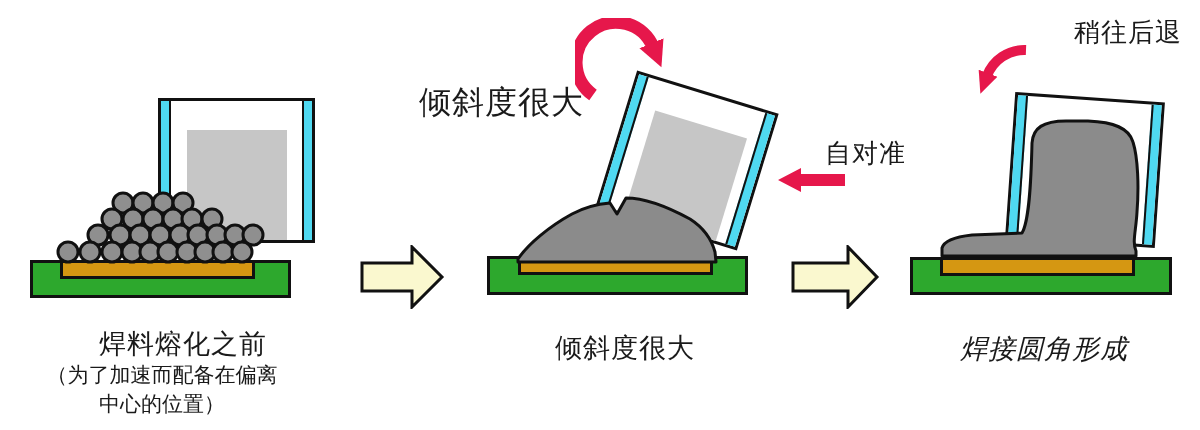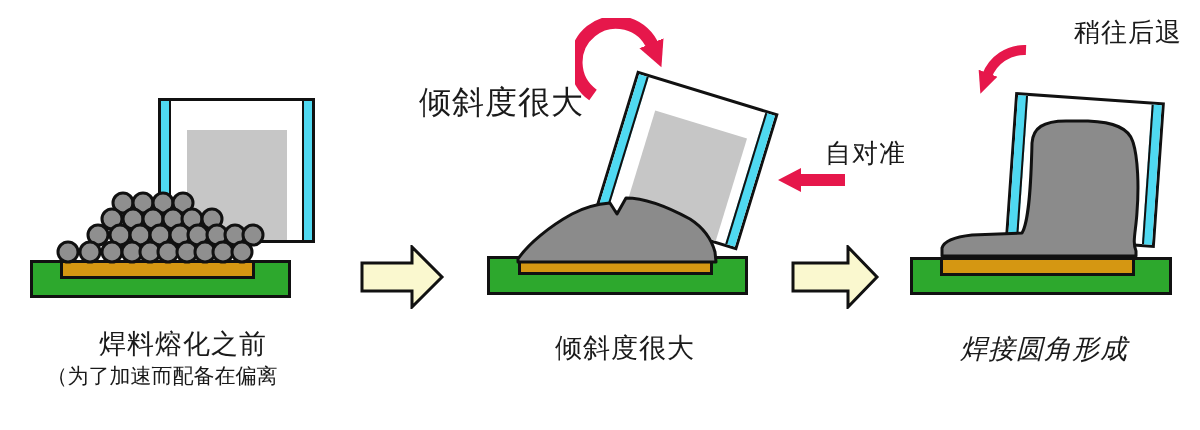--- a/index.html
+++ b/index.html
@@ -13,21 +13,21 @@
   .strip{position:absolute;top:0;bottom:0;width:10px;background:#4FD9F1;}
   .strip-l{left:0;border-right:2px solid #111;}
   .strip-r{right:0;border-left:2px solid #111;}
   .die{position:absolute;background:#C6C6C6;}
   
   .substrate{position:absolute;background:#2DA82D;border:3px solid #111;}
   .pad{position:absolute;background:#D59712;border:3px solid #111;}
   
   .title{position:absolute;font-size:27px;text-align:center;letter-spacing:1px;white-space:nowrap;}
   .note{position:absolute;font-size:26px;text-align:right;white-space:nowrap;letter-spacing:1px;}
-  .caption{position:absolute;font-size:21px;line-height:29px;text-align:center;white-space:nowrap;}
+  .caption{position:absolute;font-size:21px;line-height:29px;text-align:center;white-space:nowrap;font-family:Liberation Serif, serif;}
   svg{position:absolute;display:block;}
 </style>
 </head>
 <body>
 
 <div class="canvas">
 
   <section>
     <div class="component" style="left:158px;top:98px;width:157px;height:145px;">
       <div class="strip strip-l"></div>
@@ -72,20 +72,21 @@
           <circle cx="137" cy="64" r="10"></circle>
           <circle cx="155" cy="64" r="10"></circle>
           <circle cx="173" cy="64" r="10"></circle>
           <circle cx="192" cy="64" r="10"></circle>
       </g>
     </svg>
 
     <div class="title" style="left:33px;top:326px;width:300px;">焊料熔化之前</div>
     <div class="caption" style="left:12px;top:361px;width:300px;">
       <div>（为了加速而配备在偏离</div>
+      <div>中心的位置）</div>
     </div>
   </section>
 
   <svg style="left:360px;top:245px;" width="86" height="64" viewBox="0 0 86 64">
     <polygon points="2,18 52,18 52,2 82,32 52,62 52,46 2,46" fill="#FAF8CF" stroke="#111" stroke-width="3" stroke-linejoin="miter"></polygon>
   </svg>
 
   <section>
     <div class="substrate" style="left:487px;top:256px;width:261px;height:39px;"></div>
     <div class="pad" style="left:518px;top:256px;width:195px;height:19px;"></div>

